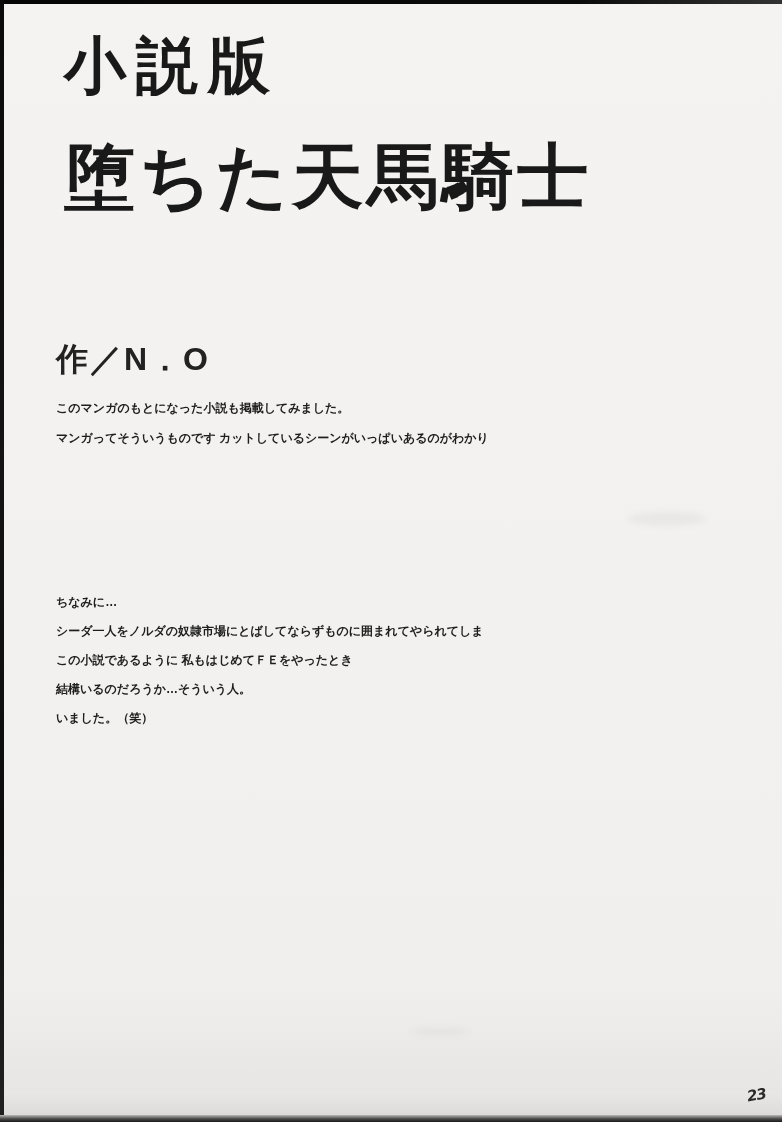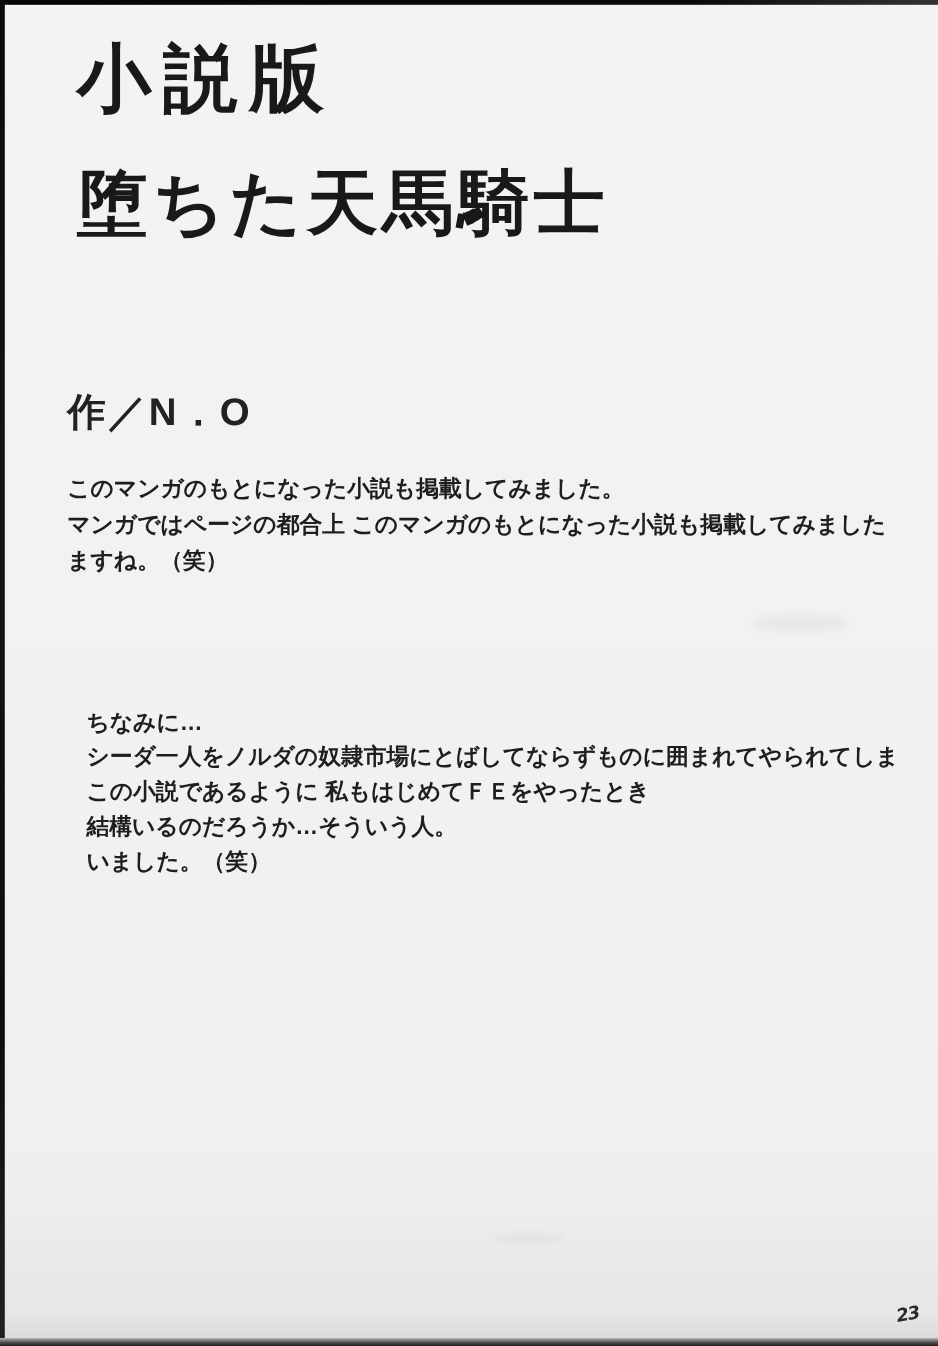--- a/index.html
+++ b/index.html
@@ -57,47 +57,47 @@
     position: absolute; left: 64px; top: 24px;
     font-family: "Liberation Serif", "DejaVu Serif", serif;
     font-size: 62px; font-weight: 600;
     letter-spacing: 10px;
     color: #191919;
     white-space: nowrap;
   }
   .title-line-2 {
     position: absolute; left: 64px; top: 130px;
     font-family: "Liberation Serif", "DejaVu Serif", serif;
-    font-size: 59px; font-weight: 600;
+    font-size: 71px; font-weight: 600;
     letter-spacing: 4px;
     color: #191919;
     white-space: nowrap;
   }
   .author-credit {
-    position: absolute; left: 56px; top: 322px;
+    position: absolute; left: 56px; top: 338px;
     font-family: "Liberation Sans", "DejaVu Sans", sans-serif;
     font-size: 32px; font-weight: bold;
     letter-spacing: 2px;
     color: #222;
     white-space: nowrap;
   }
   .body-block {
     position: absolute; left: 56px;
     font-family: "Liberation Sans", "DejaVu Sans", sans-serif;
-    font-size: 19px; font-weight: bold;
+    font-size: 12px; font-weight: bold;
     color: #1e1e1e;
     letter-spacing: 0px;
   }
   .body-block .line {
     line-height: 30px;
     white-space: nowrap;
   }
   .para-1 { top: 393px; }
   .para-2 { top: 588px; }
-  .para-2 .line { line-height: 29px; margin-left: 16px; }
+  .para-2 .line { line-height: 29px; }
 
   .page-number {
     position: absolute; left: 747px; top: 1086px;
     font-family: "DejaVu Sans", sans-serif;
     font-style: italic;
     font-size: 15px; font-weight: 600;
     color: #2a2a2a;
     transform: rotate(-10deg);
     letter-spacing: -1px;
   }
@@ -115,22 +115,21 @@
   <div class="smudge-b"></div>
 
   <div class="title-line-1">小説版</div>
 
   <div class="title-line-2">堕ちた天馬騎士</div>
 
   <div class="author-credit">作／N．O</div>
 
   <div class="body-block para-1">
     <div class="line">このマンガのもとになった小説も掲載してみました。</div>
-    <div class="line">マンガではページの都合上 このマンガのもとになった小説も掲載してみました</div>
-    <div class="line">ますね。（笑）</div>
+    <div class="line">マンガってそういうものです カットしているシーンがいっぱいあるのがわかり</div>
   </div>
 
   <div class="body-block para-2">
     <div class="line">ちなみに…</div>
     <div class="line">シーダ一人をノルダの奴隷市場にとばしてならずものに囲まれてやられてしま</div>
     <div class="line">この小説であるように 私もはじめてＦＥをやったとき</div>
     <div class="line">結構いるのだろうか…そういう人。</div>
     <div class="line">いました。（笑）</div>
   </div>
 

